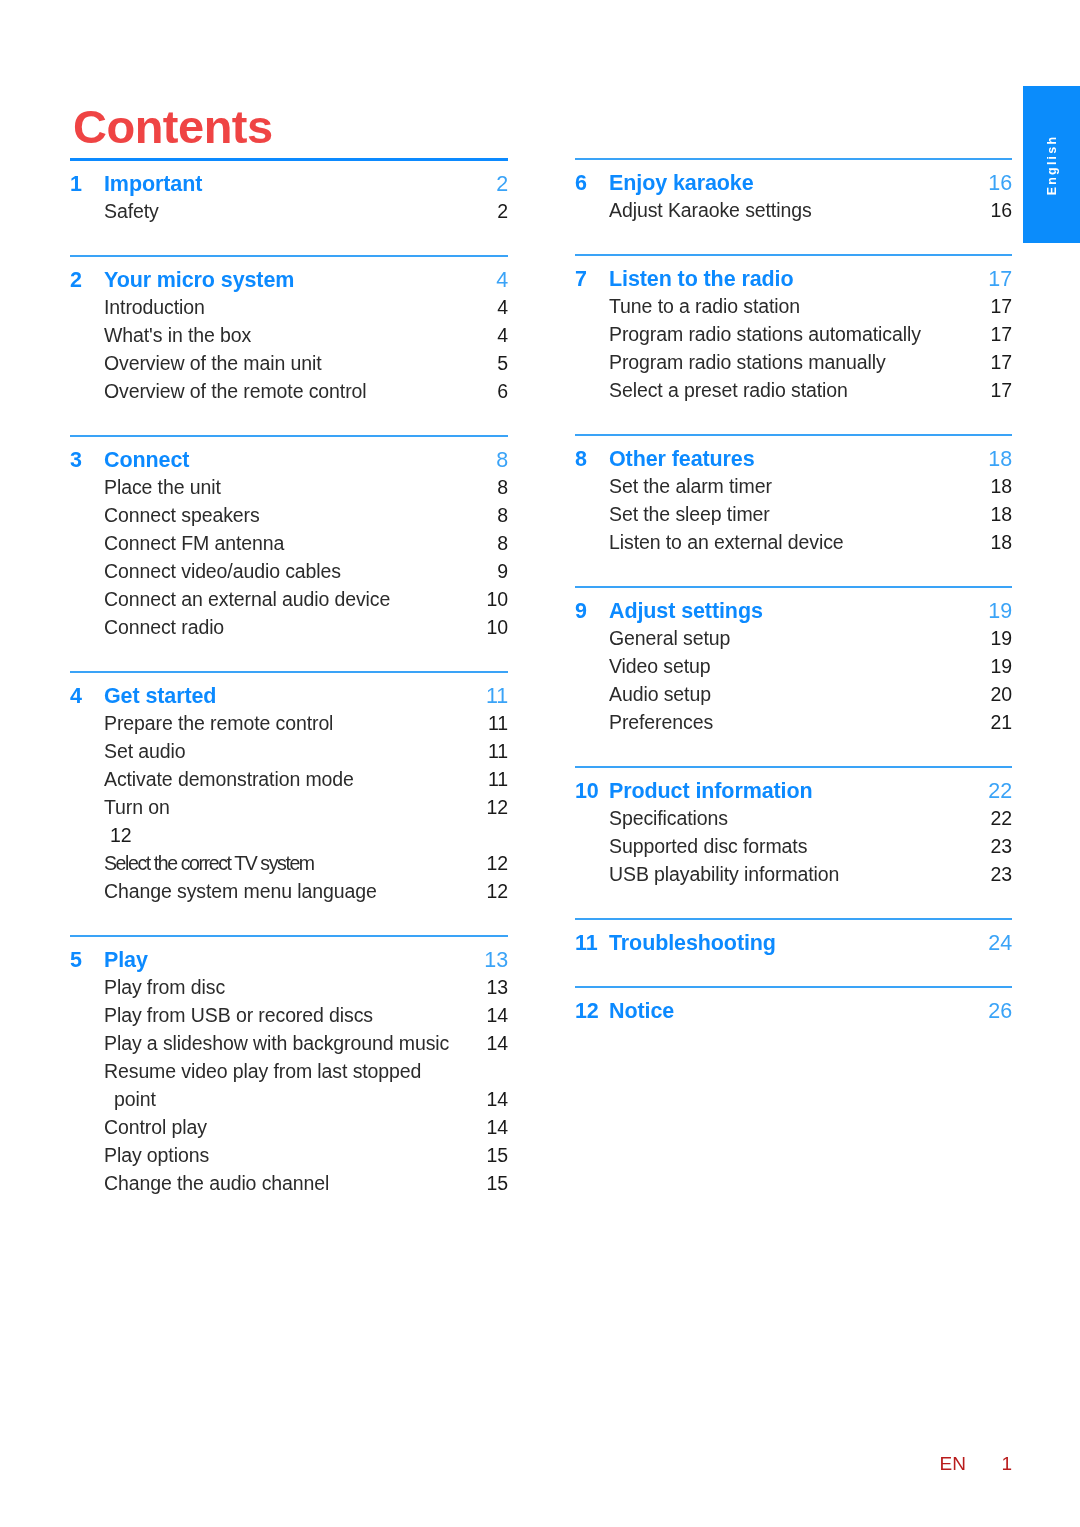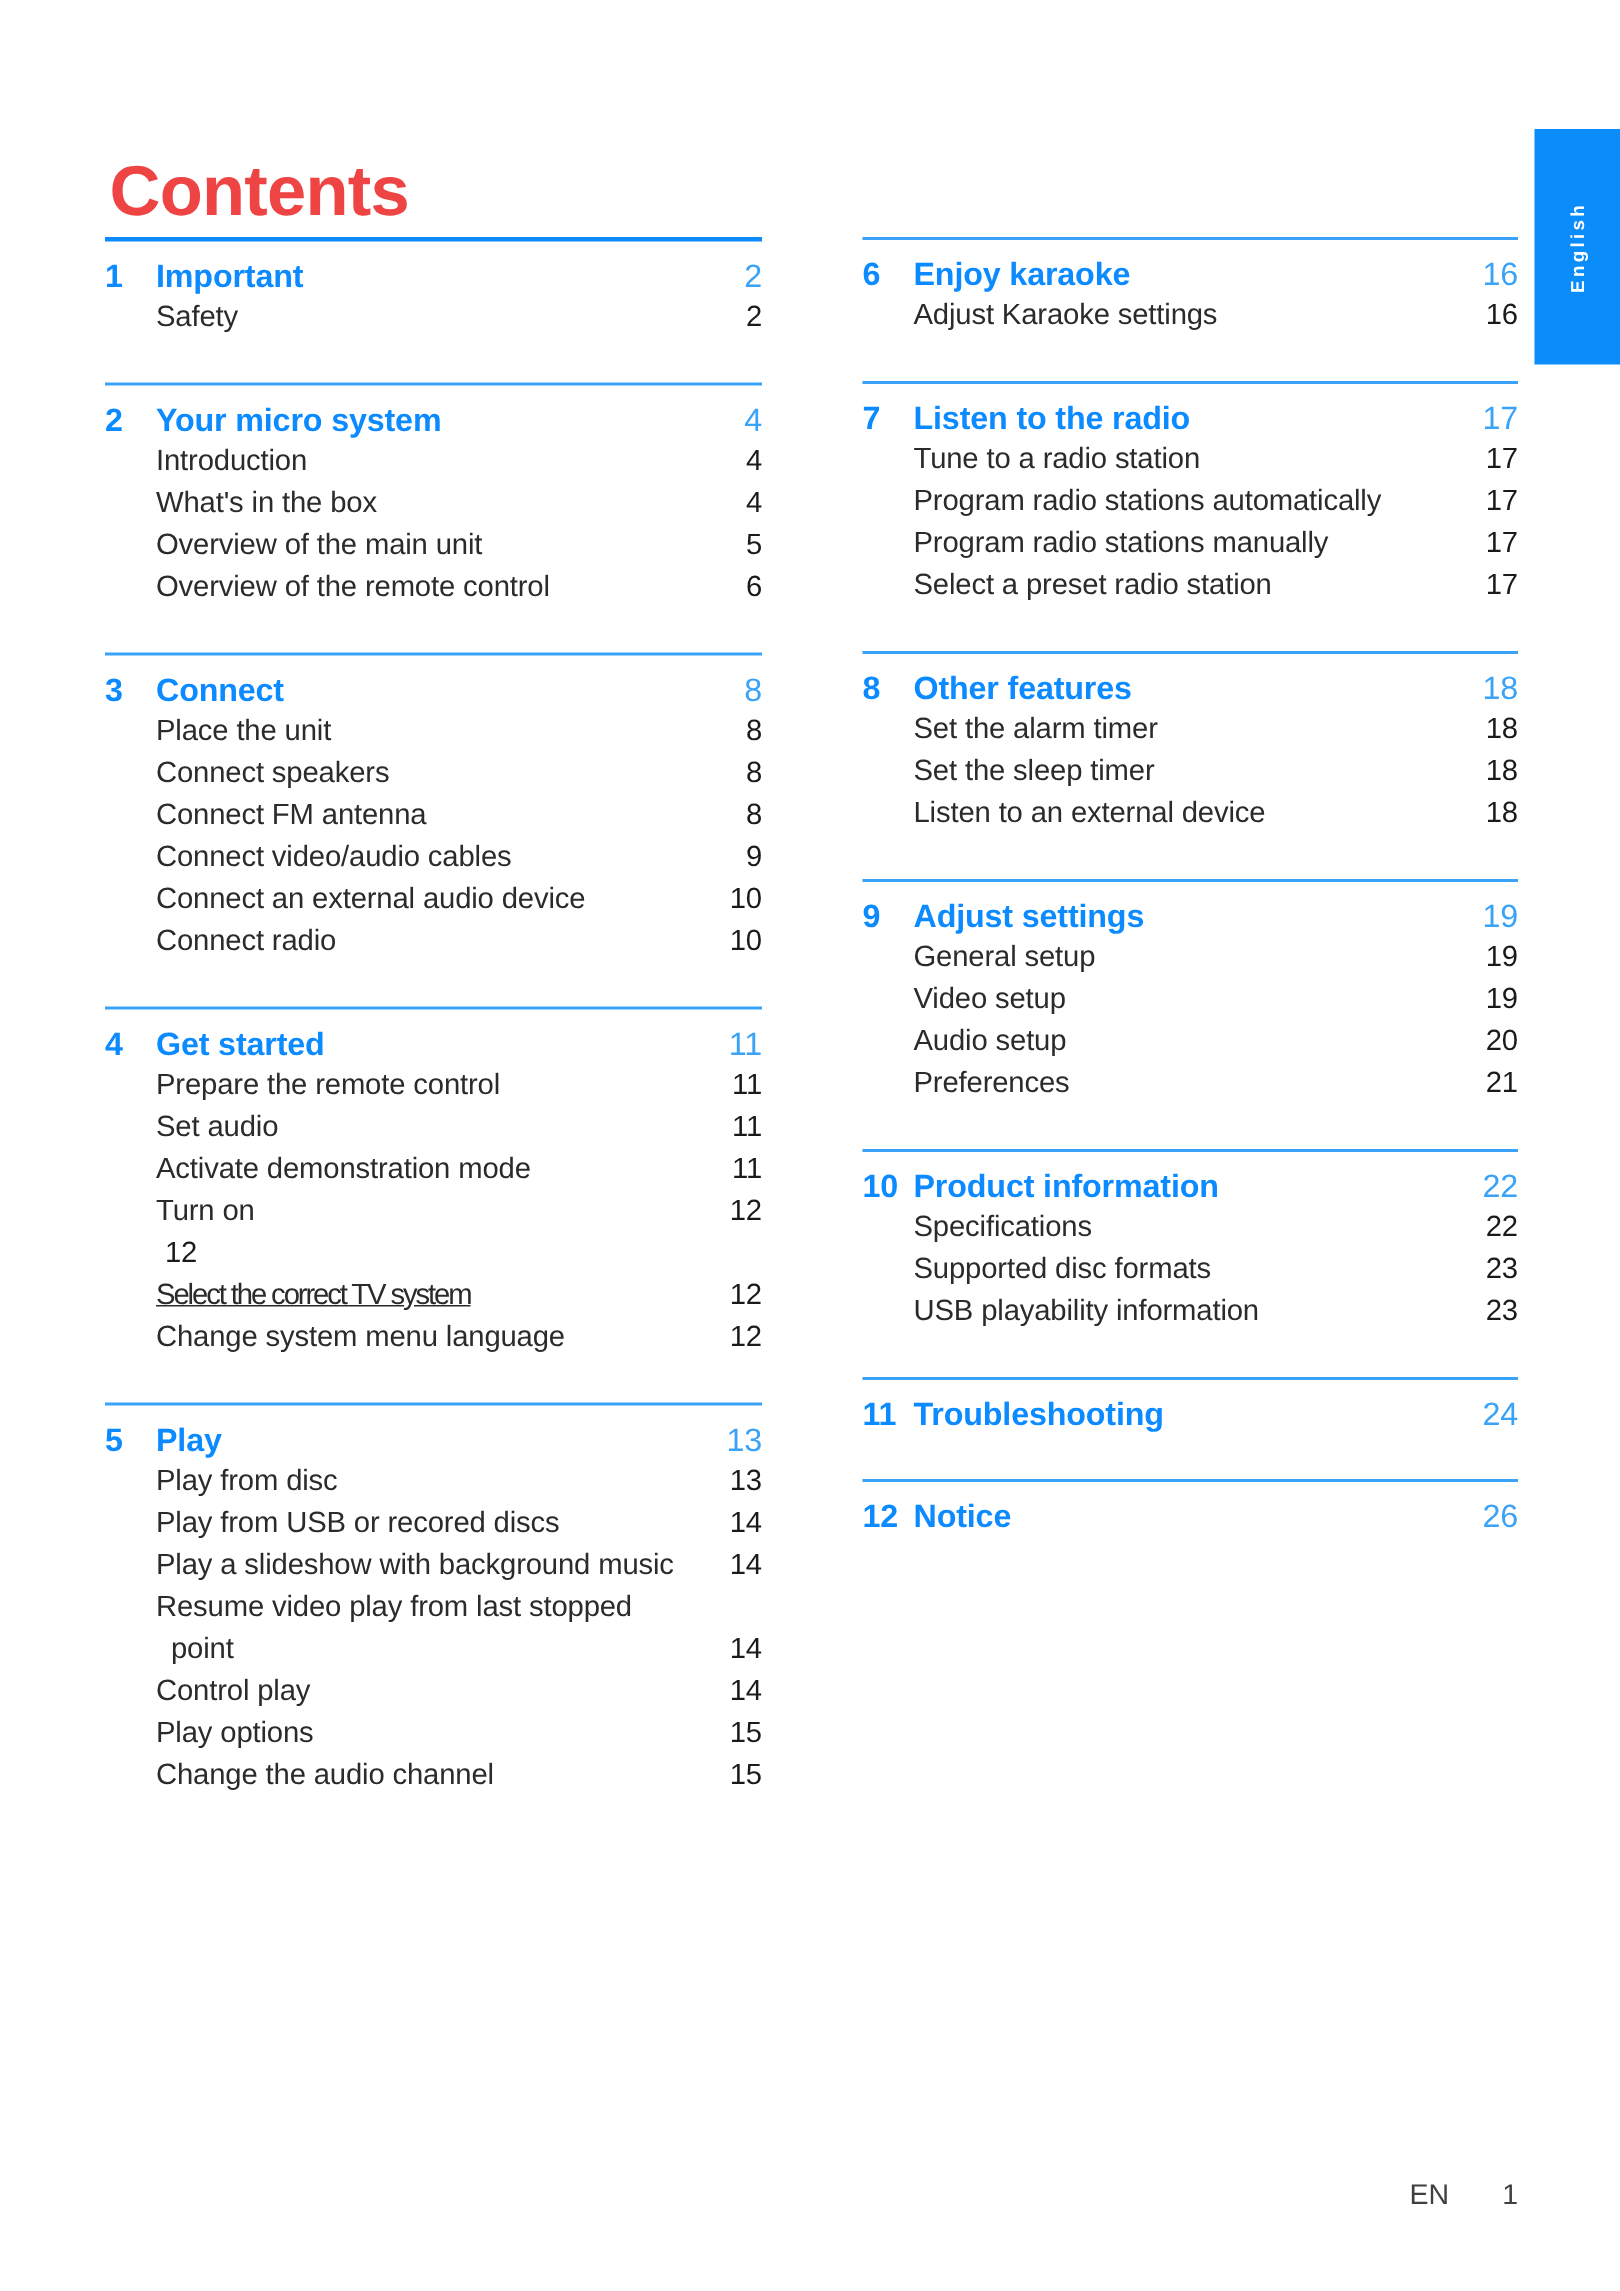--- a/index.html
+++ b/index.html
@@ -98,21 +98,21 @@
     color: #2b2b2b;
     line-height: 28px;
     letter-spacing: -0.1px;
   }
   .row.sub .pg { color: #1a1a1a; }
 
   
   .row.sub.cont .txt { padding-left: 10px; }
   .row.sub.nopg .pg { visibility: hidden; }
 
-  .tight { letter-spacing: -1.4px; text-decoration: underline; }
+  .tight { letter-spacing: -1.4px; }
 
   
   .lang-tab {
     position: absolute;
     right: 0;
     top: 86px;
     width: 57px;
     height: 157px;
     background: #0b8cfb;
   }
@@ -129,21 +129,21 @@
     letter-spacing: 2.2px;
   }
 
   
   .footer {
     position: absolute;
     right: 68px;
     bottom: 52px;
     display: flex;
     align-items: center;
-    color: #404040;
+    color: #b91c1c;
     font-size: 19px;
   }
   .footer .f-en   { margin-right: 34px; }
   .footer .f-page { min-width: 12px; text-align: right; }
 </style>
 </head>
 <body>
 
 <h1 class="page-title">Contents</h1>
 

